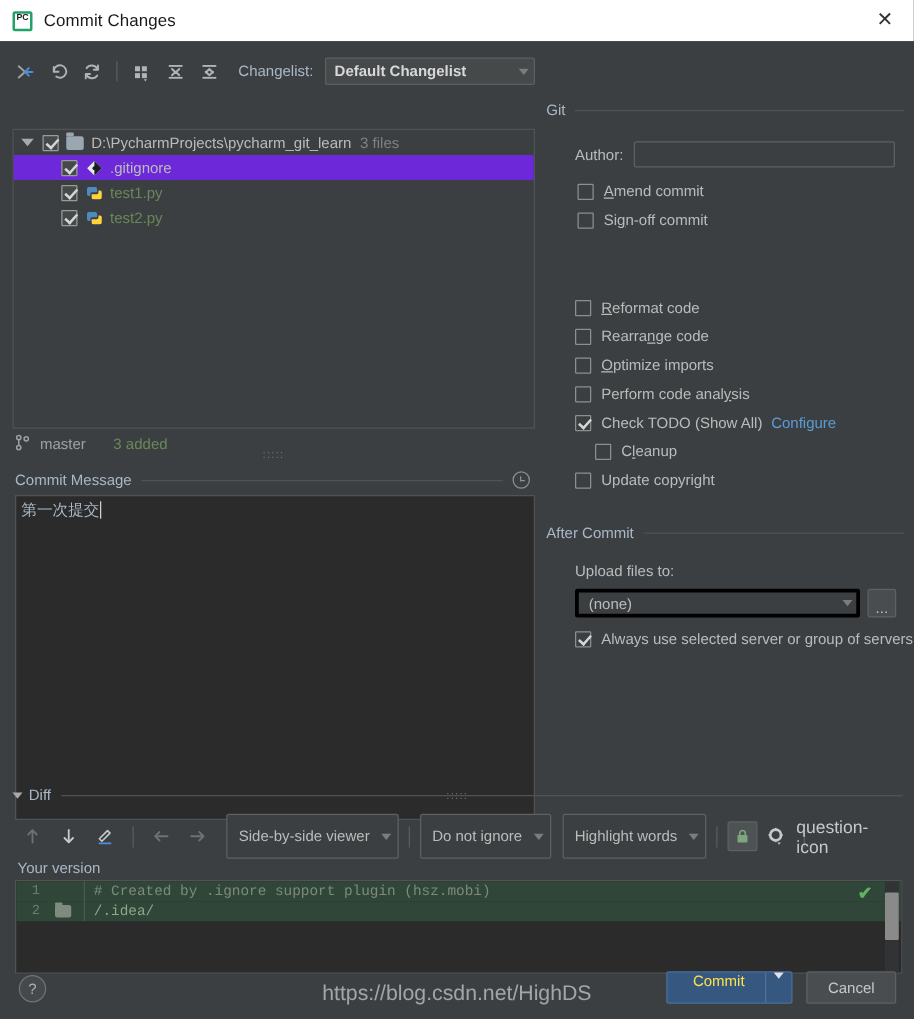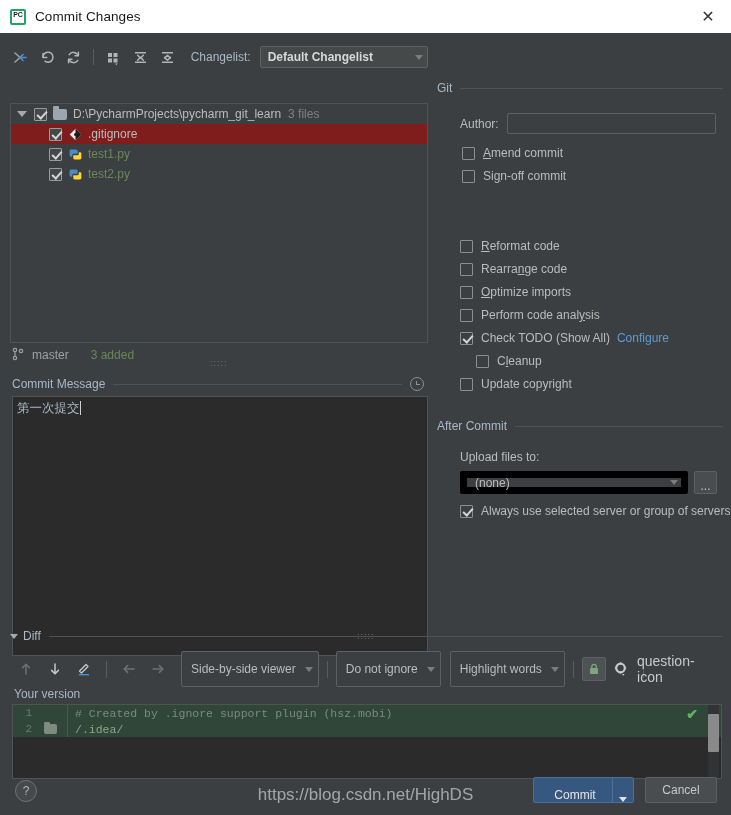--- a/index.html
+++ b/index.html
@@ -71,21 +71,21 @@
 
   
   #tree {
     position: absolute; left: 10px; top: 70px; width: 418px; height: 240px;
     background: #3c3f41; border: 1px solid #4f5355;
   }
   .tree-row {
     height: 20px; display: flex; align-items: center;
     padding-left: 6px; font-size: 12px; white-space: nowrap;
   }
-  .tree-row.sel { background: #7f1d1d; }
+  .tree-row.sel { background: #6d28d9; }
   .tree-row.indent { padding-left: 38px; }
   .twisty {
     width: 0; height: 0; border-left: 5px solid transparent;
     border-right: 5px solid transparent; border-top: 6px solid #a9a9a9;
     margin-right: 7px; flex: none;
   }
   .cbx {
     width: 13px; height: 13px; border: 1px solid #9a9a9a; background: #45494a;
     border-radius: 1px; margin-right: 6px; flex: none; position: relative;
   }
@@ -186,21 +186,21 @@
   }
   #author-row .a-lbl { color: #bbbbbb; font-size: 12px; margin-right: 8px; }
   #author-field {
     width: 209px; height: 21px; background: #3c3f41;
     border: 1px solid #5e6163; border-radius: 2px;
   }
 
   #upload-lbl { position: absolute; left: 460px; top: 417px; color: #bbbbbb; font-size: 12px; }
   #upload-combo {
     position: absolute; left: 460px; top: 438px; width: 228px; height: 23px;
-    background: #3c3f41; border: 7px solid #000000; border-radius: 2px;
+    background: #3c3f41; border: 3px solid #000000; border-radius: 2px;
     display: flex; align-items: center; padding: 0 3px 0 8px;
     font-size: 12px; color: #bbbbbb;
   }
   #upload-combo .uc-val { flex: 1; }
   #upload-browse {
     position: absolute; left: 694px; top: 438px; width: 23px; height: 23px;
     background: #4a4d4f; border: 1px solid #5e6163; border-radius: 2px;
     display: flex; align-items: flex-end; justify-content: center;
     color: #c0c0c0; font-size: 12px; line-height: 13px;
   }
@@ -283,21 +283,21 @@
   
   #help-btn {
     position: absolute; left: 15px; top: 747px; width: 22px; height: 22px;
     border: 1px solid #6f7375; border-radius: 50%; background: #46494b;
     display: flex; align-items: center; justify-content: center;
     color: #b0b0b0; font-size: 12px;
   }
   #commit-btn {
     position: absolute; left: 533px; top: 744px; width: 101px; height: 26px;
     background: #365880; border: 1px solid #4a6f9c; border-radius: 2px;
-    display: flex; align-items: flex-end; color: #e5e5e5; font-size: 12px;
+    display: flex; align-items: flex-start; color: #fde047; font-size: 12px;
   }
   #commit-btn .cb-main {
     flex: 1; text-align: center; padding-left: 4px;
   }
   #commit-btn .cb-split { width: 1px; height: 24px; background: #4f7099; }
   #commit-btn .cb-arrow {
     width: 20px; display: flex; align-items: center; justify-content: center;
   }
   #cancel-btn {
     position: absolute; left: 645px; top: 744px; width: 72px; height: 26px;

